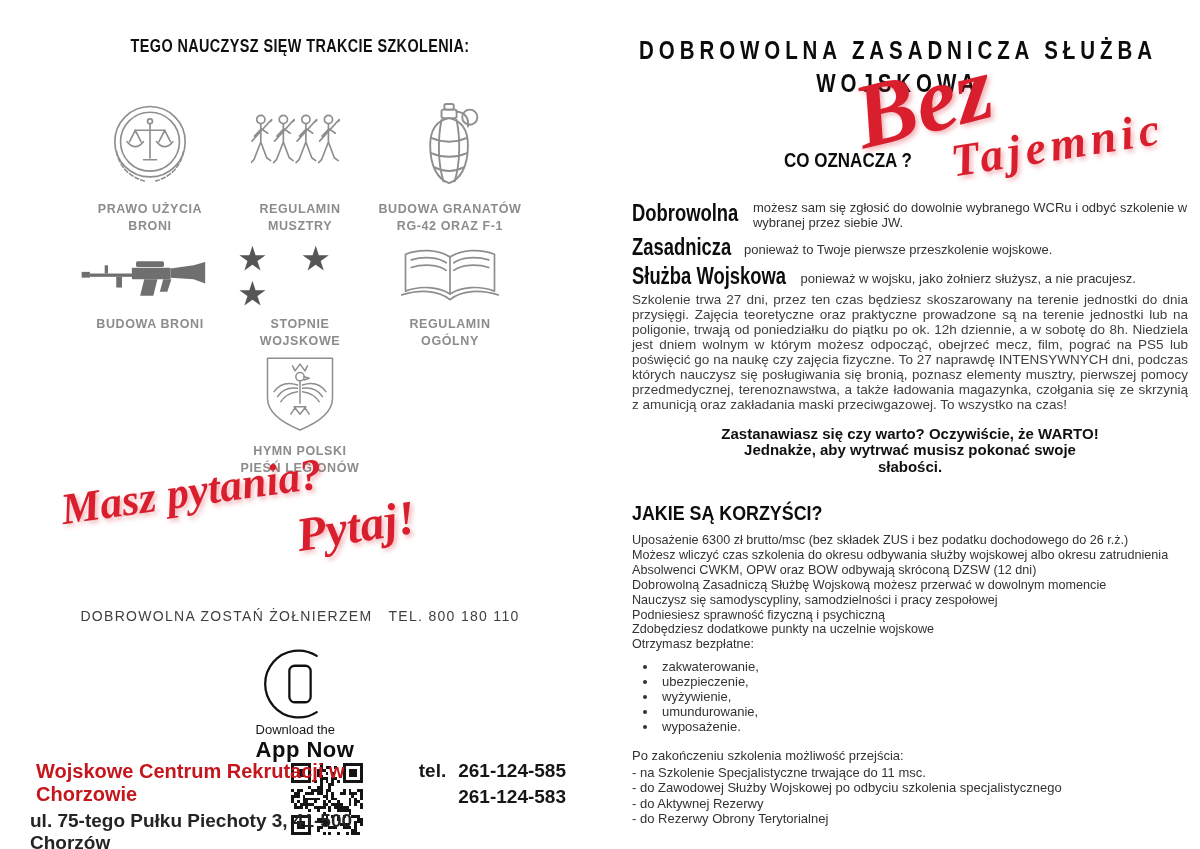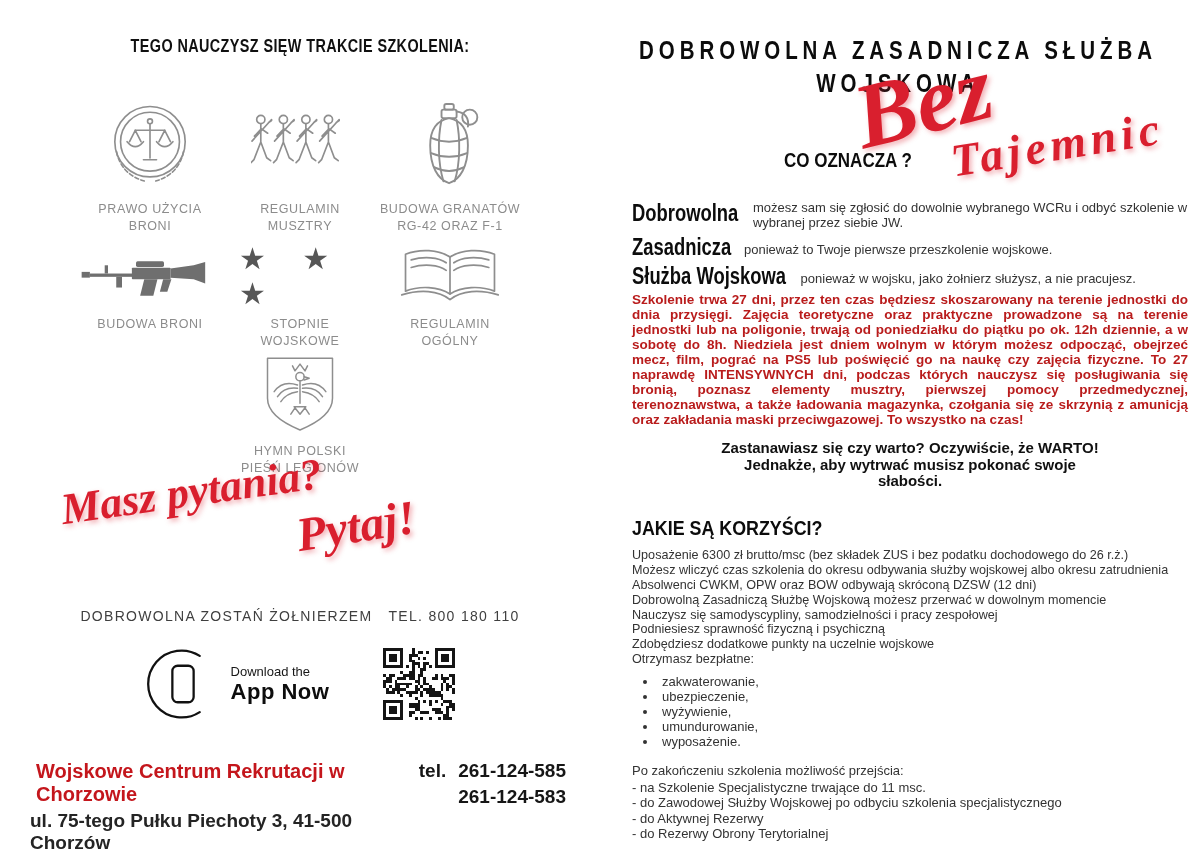--- a/index.html
+++ b/index.html
@@ -10,32 +10,32 @@
   .page{position:relative;width:1200px;height:849px;background:#fff;}
   .pre{white-space:pre-line;}
 
   
   .col-left{position:absolute;left:0;top:0;width:600px;height:849px;}
   .lheader{margin-top:36px;text-align:center;font-weight:bold;font-size:18px;letter-spacing:.5px;color:#101010;transform:scaleX(.8);transform-origin:center top;}
   .topics{margin-top:42px;}
   .trow{display:flex;justify-content:center;}
   .trow2{margin-top:12px;}
   .trow3{margin-top:8px;}
-  .cell{width:150px;display:flex;flex-direction:column;}
+  .cell{width:150px;display:flex;flex-direction:column;font-weight:bold;}
   .cell .iconbox{height:92px;display:flex;align-items:center;justify-content:center;}
   .trow2 .iconbox{height:60px;}
   .trow3 .iconbox{height:76px;}
   .cell .tlabel{margin-top:10px;font-size:12.5px;line-height:1.32;letter-spacing:.6px;color:#8c8c8c;text-align:center;white-space:pre-line;}
   .oicon{stroke:var(--icon_gray);fill:none;stroke-width:2;stroke-linecap:round;stroke-linejoin:round;}
   .stars{font-size:30px;color:#565656;letter-spacing:14px;padding-left:14px;}
   .script{position:absolute;font-family:cursive;font-style:italic;font-weight:bold;color:var(--red);text-shadow:2px 3px 5px rgba(217,31,46,.35);}
   .m1{left:60px;top:466px;font-size:44px;transform:rotate(-8deg);}
   .m2{left:296px;top:498px;font-size:48px;transform:rotate(-9deg);}
   .infoline{position:absolute;top:608px;left:0;width:100%;display:flex;justify-content:center;gap:16px;font-size:14px;letter-spacing:1.3px;color:#3f3f3f;}
-  .approw{position:absolute;top:646px;left:0;width:100%;display:flex;justify-content:center;align-items:center;}
+  .approw{position:absolute;top:646px;left:0;width:100%;display:flex;justify-content:center;align-items:center;flex-direction:column;}
   .apptext{margin-left:10px;}
   .apptext .a1{font-size:13px;color:#161616;}
   .apptext .a2{font-size:22px;font-weight:bold;letter-spacing:.5px;color:#0d0d0d;}
   .qr{margin-left:54px;}
   .footer{position:absolute;top:760px;left:36px;right:34px;display:flex;justify-content:space-between;font-weight:bold;}
   .fname{font-size:20px;color:var(--footer_red);}
   .faddr{font-size:19px;color:#242424;margin-top:4px;margin-left:-6px;}
   .ftel{text-align:right;font-size:19px;color:#161616;white-space:nowrap;}
   .ftel .t1{display:flex;gap:12px;justify-content:space-between;}
   .ftel .t2{margin-top:4px;}
@@ -45,21 +45,21 @@
   .rtitle{margin-top:34px;width:680px;margin-left:-74px;text-align:center;font-weight:bold;font-size:25px;line-height:1.3;letter-spacing:6px;color:#0c0c0c;white-space:pre-line;transform:scaleX(.82);transform-origin:center top;}
   .bez{position:absolute;left:222px;top:56px;font-size:92px;line-height:1;transform:rotate(-14deg);}
   .tajemnic{position:absolute;left:318px;top:118px;font-size:46px;letter-spacing:5px;transform:rotate(-9deg);}
   .co{margin-top:50px;margin-left:152px;font-weight:bold;font-size:20px;color:#0c0c0c;transform:scaleX(.85);transform-origin:left top;}
   .defs{margin-top:24px;}
   .defrow{display:flex;gap:12px;margin-bottom:5px;align-items:center;}
   .term{font-weight:bold;font-size:23px;line-height:1.05;white-space:nowrap;color:#0c0c0c;transform:scaleX(.8);transform-origin:0 0;}
   .defrow.d1 .term,.defrow.d2 .term{margin-right:-24px;}
   .defrow.d3 .term{margin-right:-36px;}
   .ddesc{font-size:13px;line-height:15px;padding-top:4px;color:var(--body);}
-  .para{font-size:13.5px;line-height:14.9px;text-align:justify;color:#b91c1c;font-weight:bold;}
+  .para{font-size:13.5px;line-height:14.9px;text-align:justify;color:#404040;}
   .highlight{margin:13px auto 0;width:490px;text-align:center;font-weight:bold;font-size:15px;line-height:16.5px;color:#101010;white-space:pre-line;}
   .kor{margin-top:26px;font-weight:bold;font-size:21px;color:#0c0c0c;transform:scaleX(.85);transform-origin:left top;}
   .benefits{margin-top:8px;transform:scaleX(.97);transform-origin:left top;}
   .bline{font-size:13px;line-height:14.9px;white-space:nowrap;color:var(--body);}
   .free{margin:7px 0 0 26px;list-style:disc;}
   .free li{font-size:13px;line-height:15px;color:var(--body);padding-left:4px;}
   .afterhead{margin-top:14px;font-size:13px;line-height:15px;color:var(--body);}
   .afters{margin-top:2px;}
   .aline{font-size:13px;line-height:15.2px;white-space:nowrap;color:var(--body);}
 </style>

